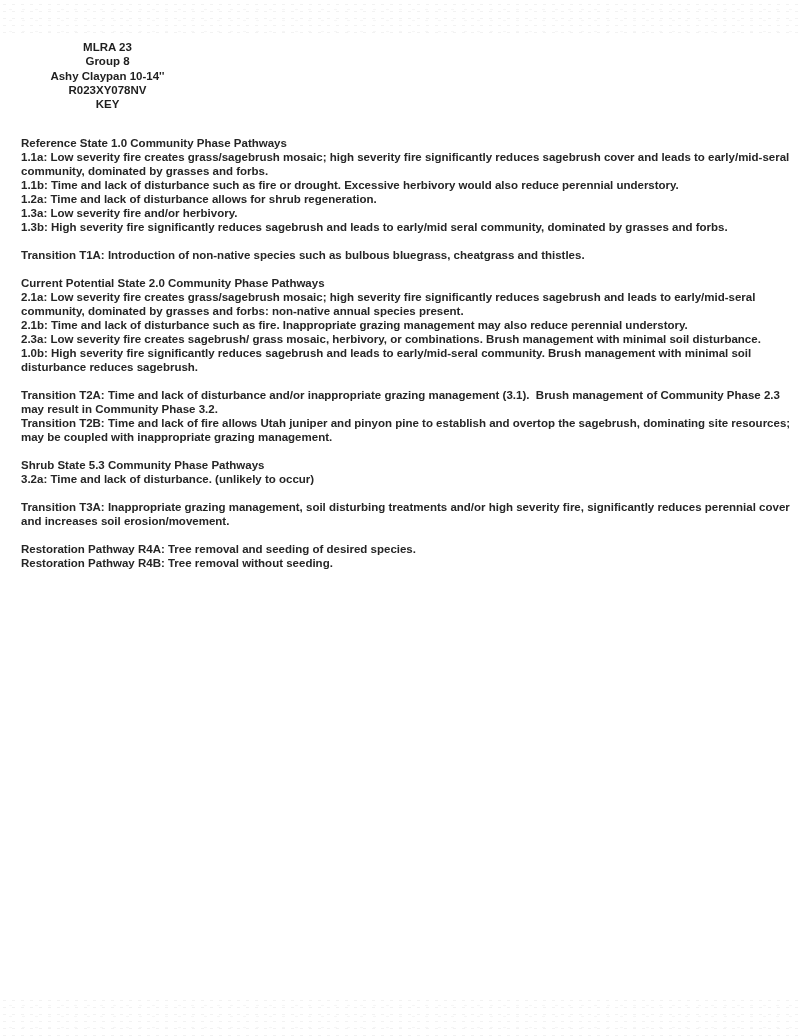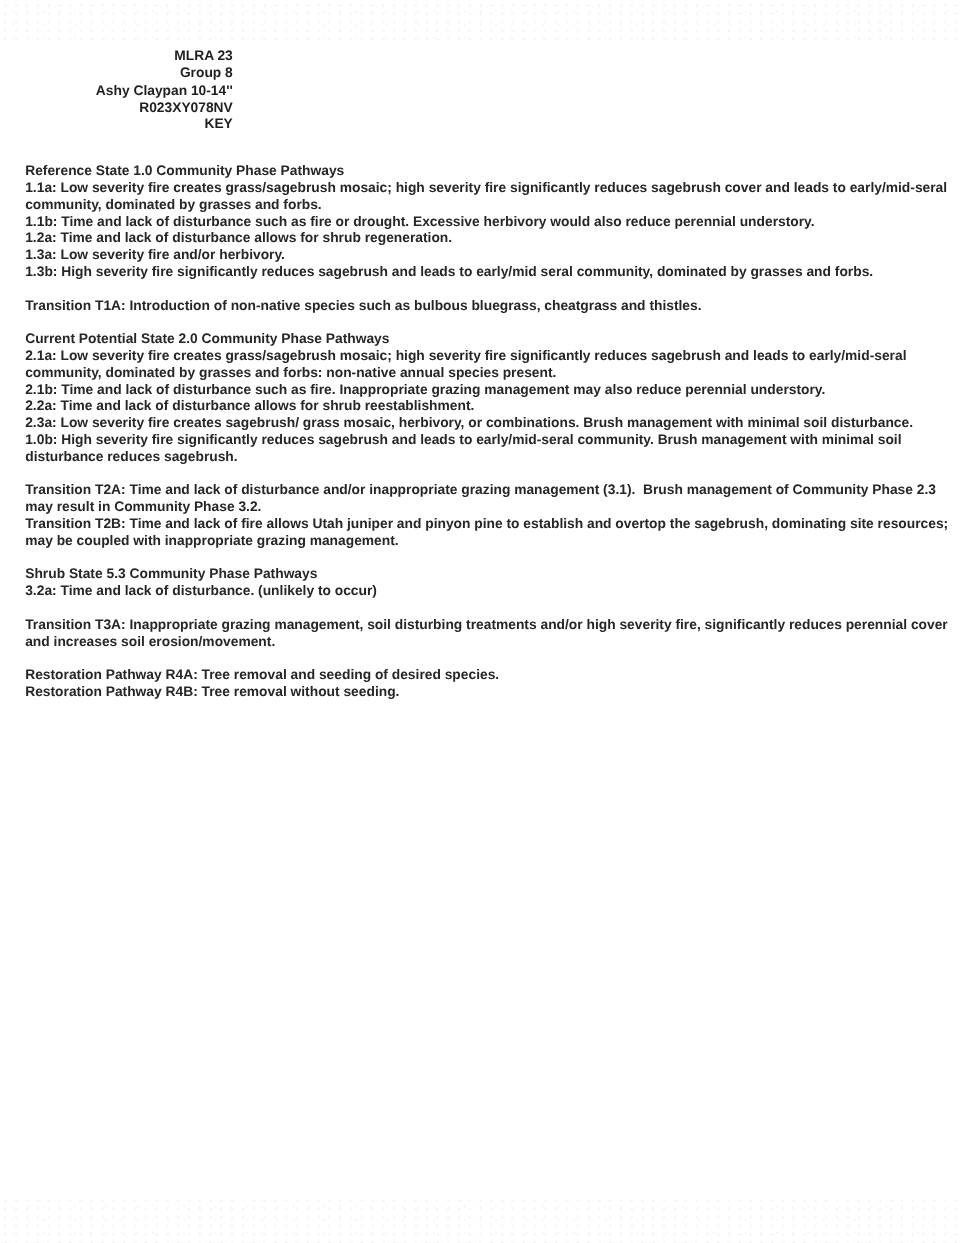--- a/index.html
+++ b/index.html
@@ -36,21 +36,21 @@
     position: absolute;
     top: 40px;
     left: 21px;
     width: 173px;
     text-align: center;
     font-weight: 700;
     font-size: 11.5px;
     line-height: 14.3px;
     color: #1f1f1f;
   }
-  .doc-header .line { white-space: pre; text-align: right; }
+  .doc-header .line { white-space: pre; }
 
   .doc-body {
     position: absolute;
     top: 136px;
     left: 21px;
     width: 766px;
     font-size: 11.5px;
     line-height: 14px;
     color: #262626;
   }
@@ -88,21 +88,20 @@
         <div class="line">1.3b: High severity fire significantly reduces sagebrush and leads to early/mid seral community, dominated by grasses and forbs.</div>
       </div>
       <div class="section">
         <div class="line">Transition T1A: Introduction of non-native species such as bulbous bluegrass, cheatgrass and thistles.</div>
       </div>
       <div class="section">
         <div class="line">Current Potential State 2.0 Community Phase Pathways</div>
         <div class="line">2.1a: Low severity fire creates grass/sagebrush mosaic; high severity fire significantly reduces sagebrush and leads to early/mid-seral</div>
         <div class="line">community, dominated by grasses and forbs: non-native annual species present.</div>
         <div class="line">2.1b: Time and lack of disturbance such as fire. Inappropriate grazing management may also reduce perennial understory.</div>
-        <div class="line">2.2a: Time and lack of disturbance allows for shrub reestablishment.</div>
         <div class="line">2.3a: Low severity fire creates sagebrush/ grass mosaic, herbivory, or combinations. Brush management with minimal soil disturbance.</div>
         <div class="line">1.0b: High severity fire significantly reduces sagebrush and leads to early/mid-seral community. Brush management with minimal soil</div>
         <div class="line">disturbance reduces sagebrush.</div>
       </div>
       <div class="section">
         <div class="line">Transition T2A: Time and lack of disturbance and/or inappropriate grazing management (3.1).  Brush management of Community Phase 2.3</div>
         <div class="line">may result in Community Phase 3.2.</div>
         <div class="line">Transition T2B: Time and lack of fire allows Utah juniper and pinyon pine to establish and overtop the sagebrush, dominating site resources;</div>
         <div class="line">may be coupled with inappropriate grazing management.</div>
       </div>

